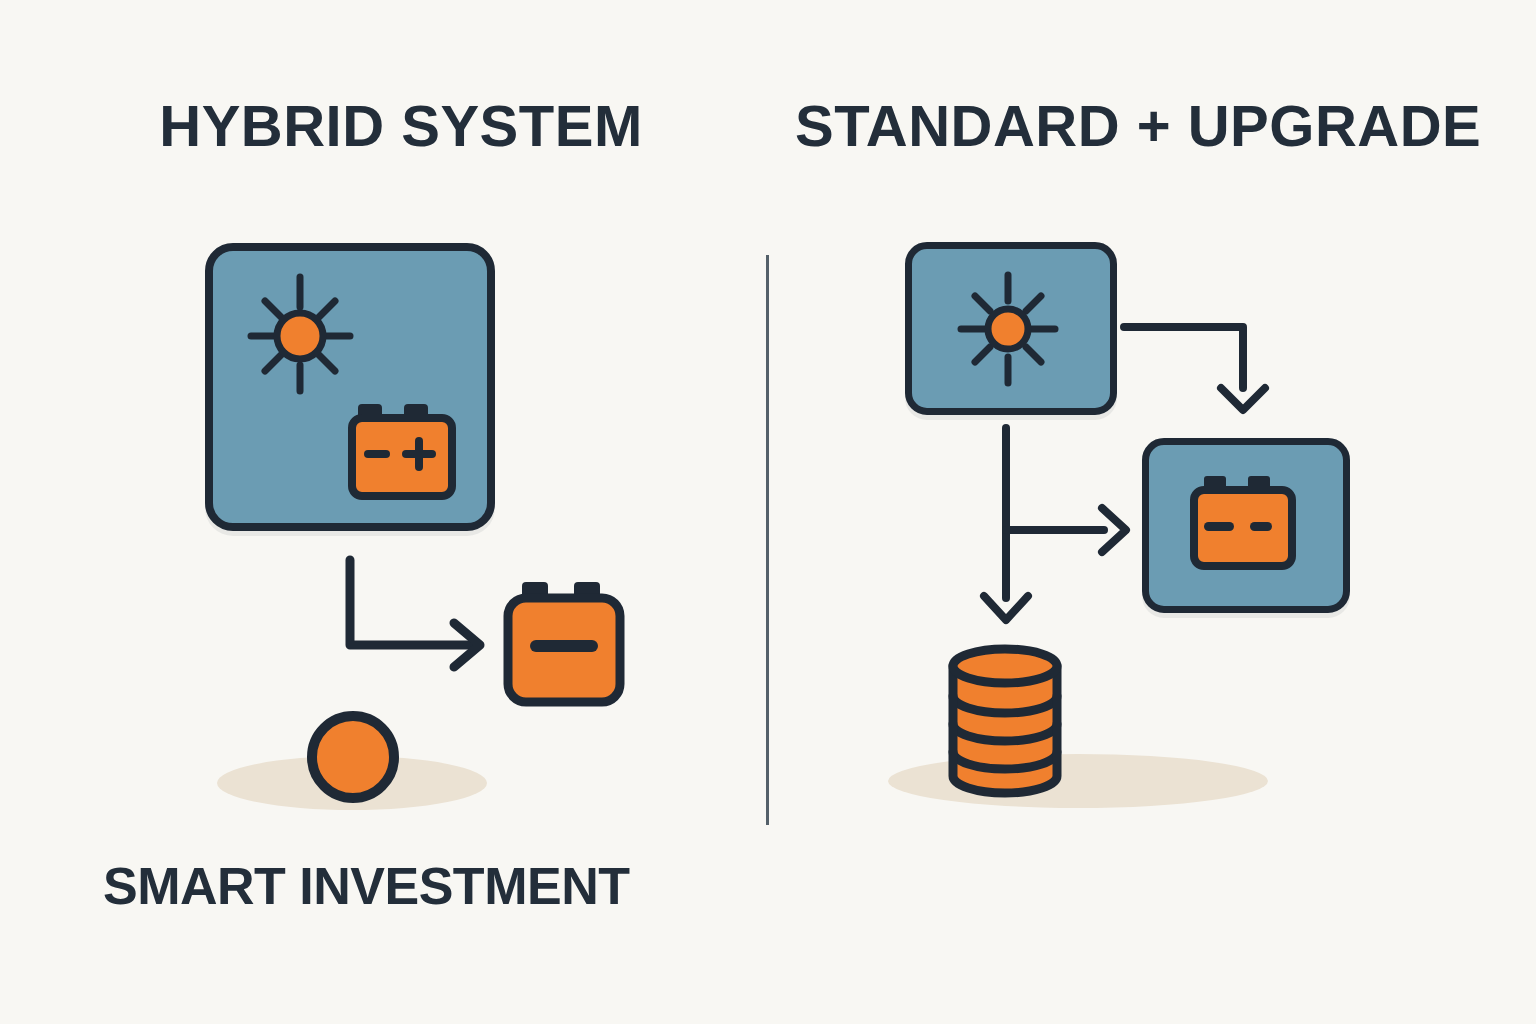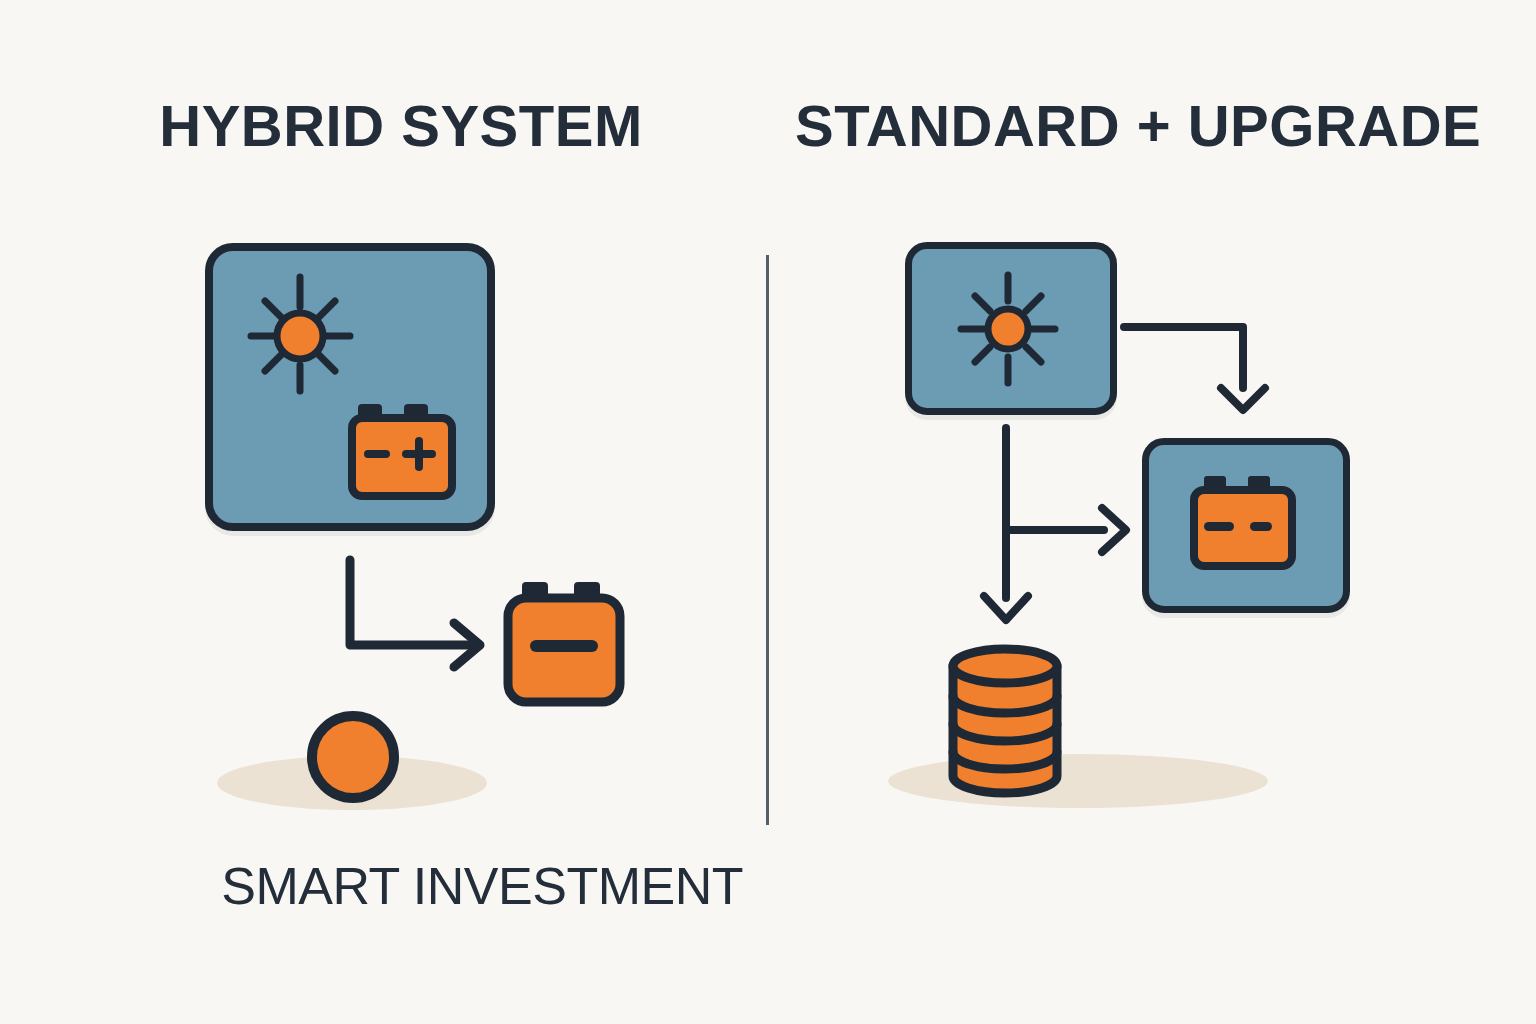--- a/index.html
+++ b/index.html
@@ -8,22 +8,22 @@
     background:var(--bg,#f8f7f3);
     font-family:"Liberation Sans", sans-serif;
     overflow:hidden;
   }
   .title {
     position:absolute; width:640px; text-align:center;
     font-size:58px; font-weight:bold; line-height:58px;
     color:var(--text,#232e3a); letter-spacing:0.5px; white-space:nowrap;
   }
   .caption {
-    position:absolute; width:640px; text-align:right;
-    font-size:52px; font-weight:normal; line-height:52px;
+    position:absolute; width:640px; text-align:left;
+    font-size:52px; font-weight:bold; line-height:52px;
     color:var(--text,#232e3a); letter-spacing:-0.5px; white-space:nowrap;
   }
   .panel {
     position:absolute; box-sizing:border-box;
     background:var(--blue,#6b9cb3);
     border:7px solid var(--ink,#1f2935);
     box-shadow:0 5px 0 rgba(33,43,54,0.07);
   }
   .panel.big { border-width:8px; border-radius:28px; }
   .panel.small { border-radius:22px; }

